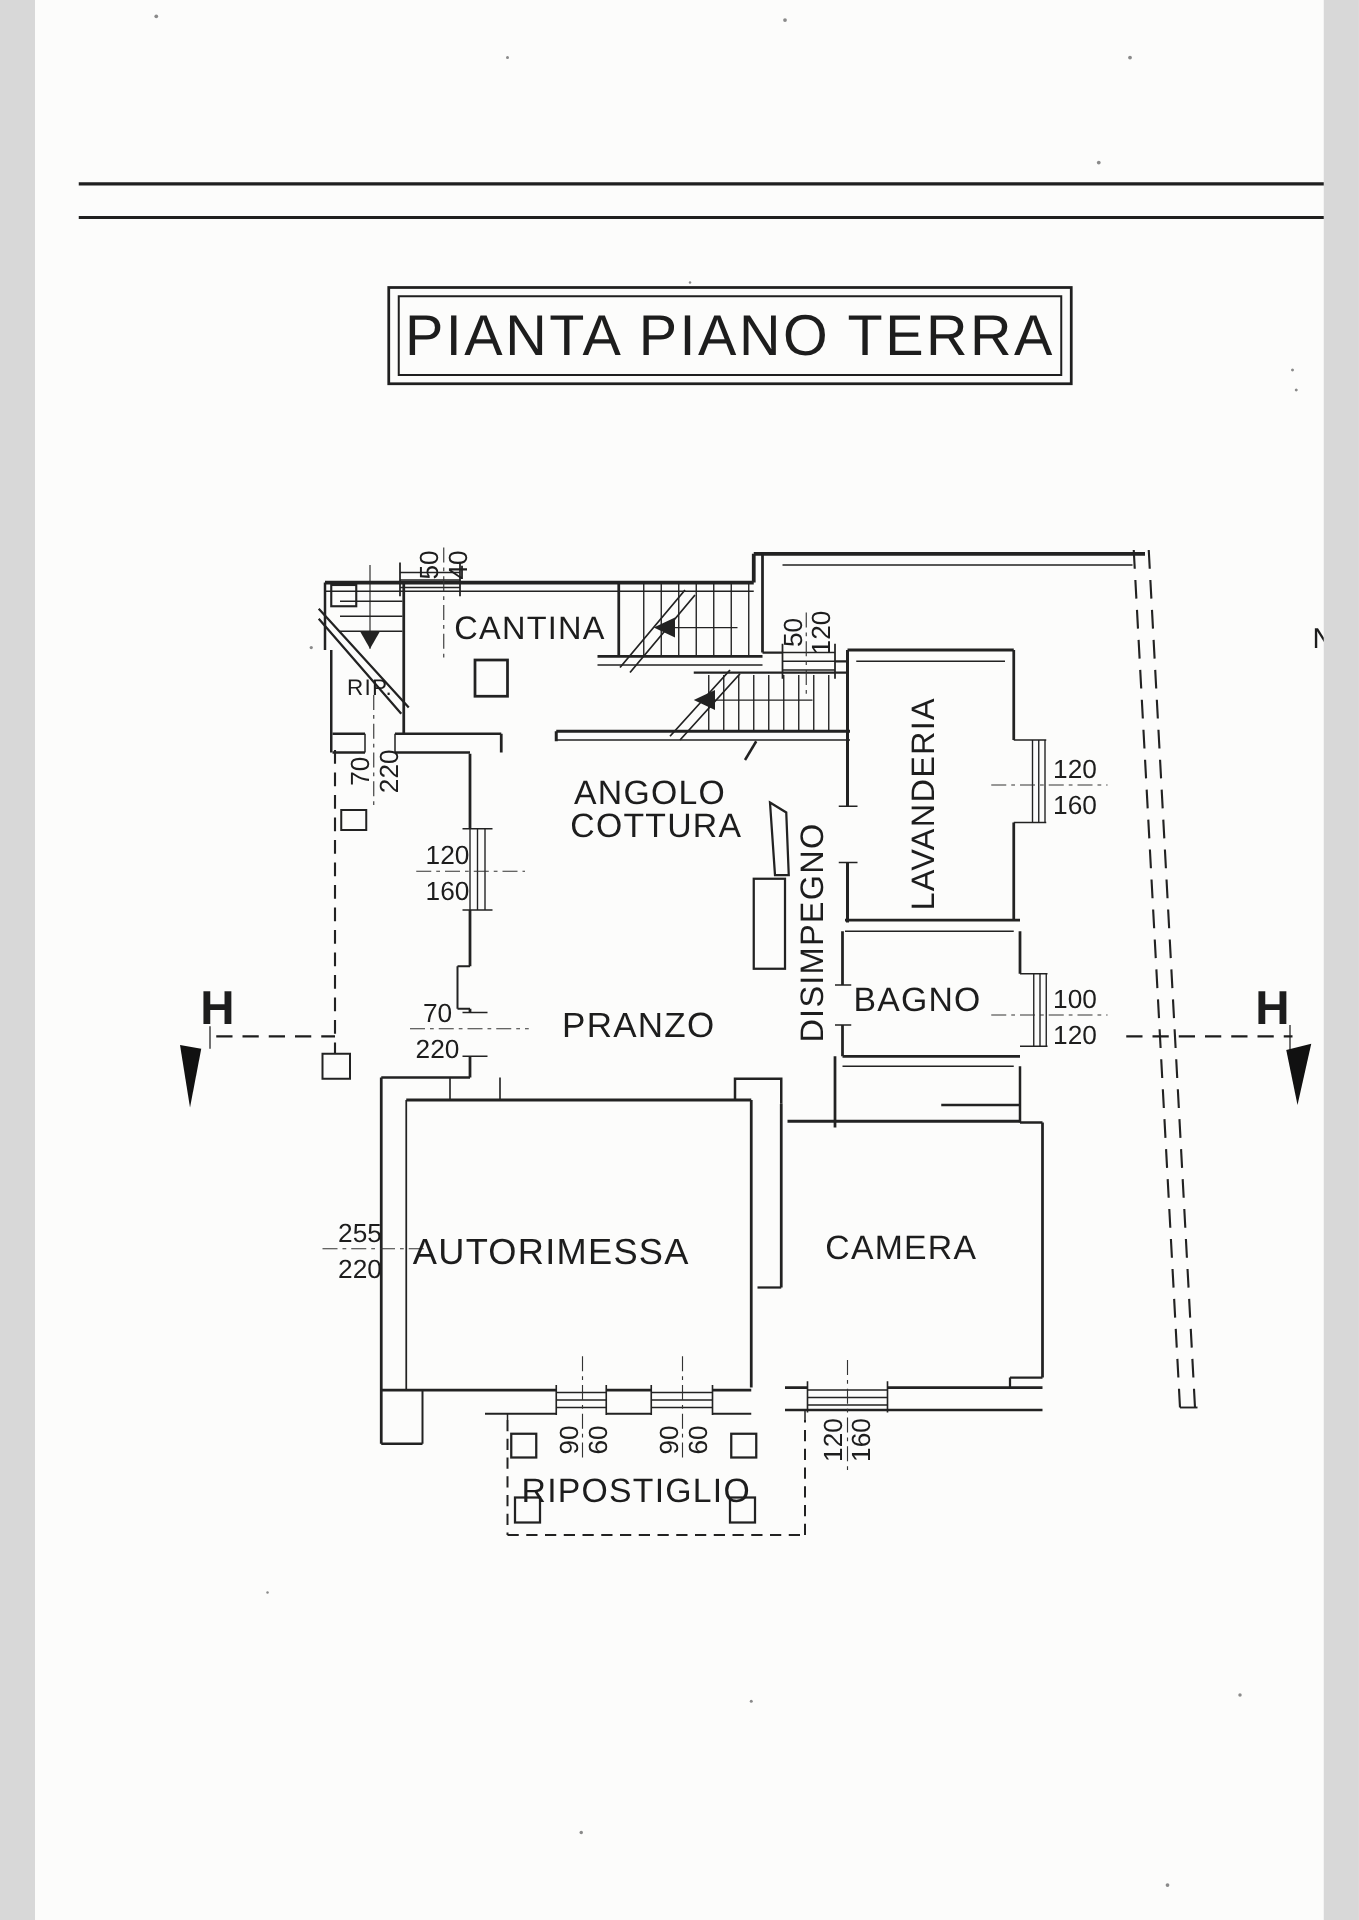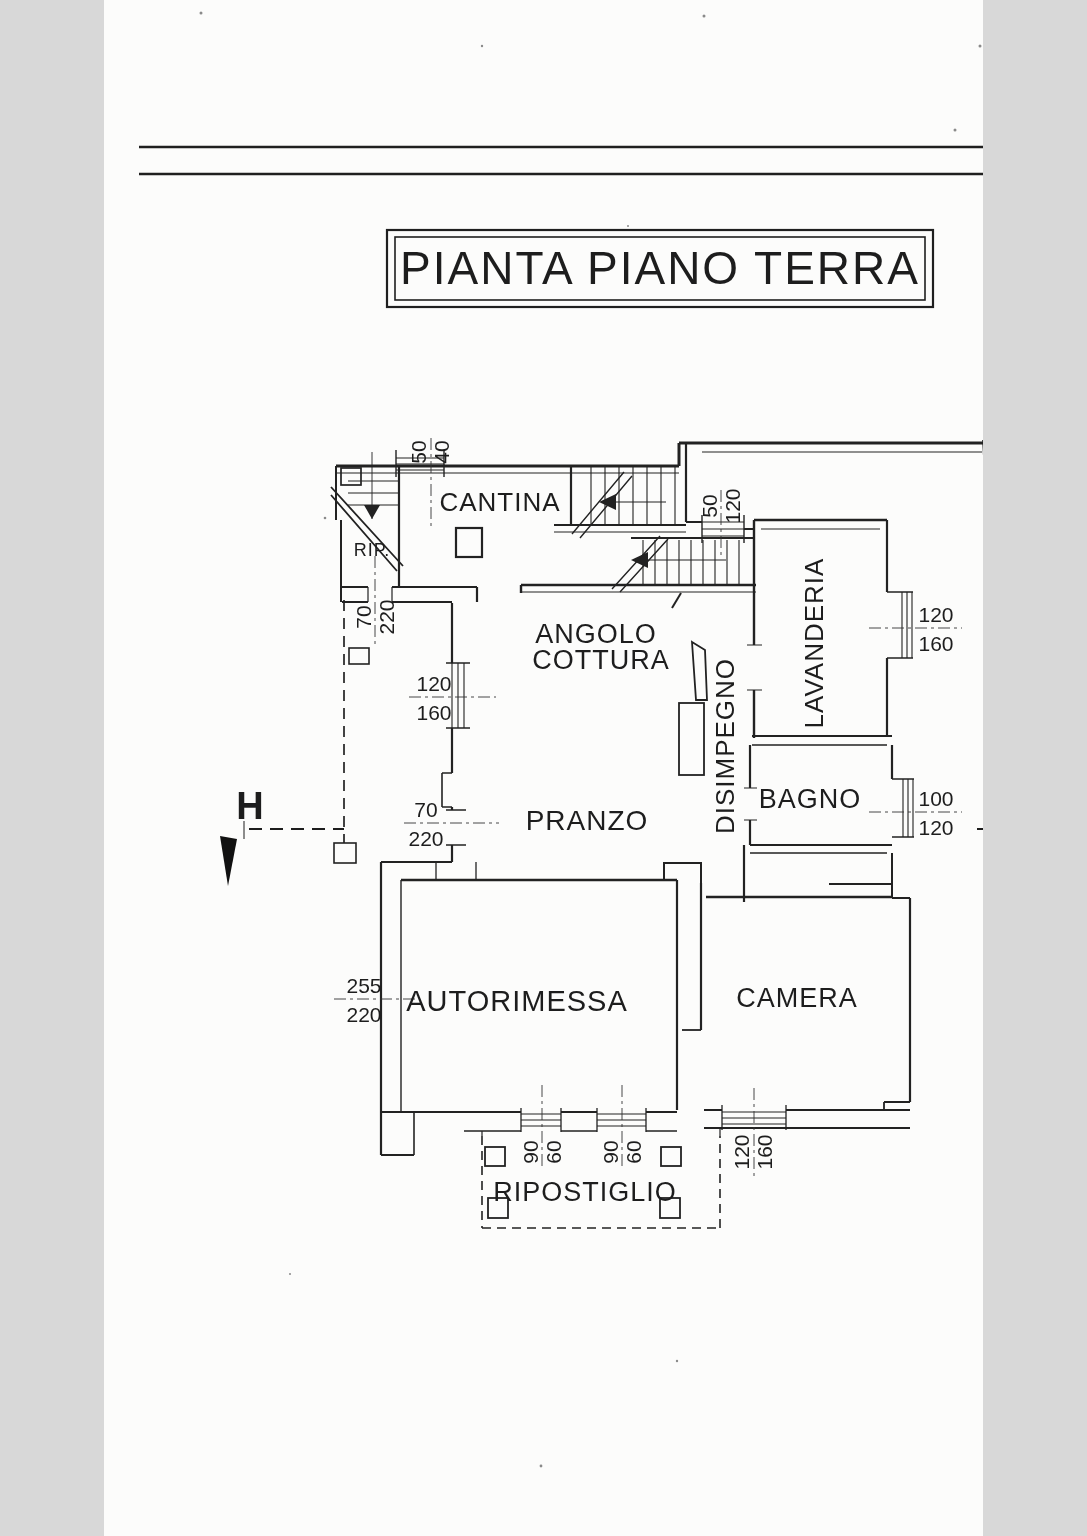--- a/index.html
+++ b/index.html
@@ -1,17 +1,17 @@
 <!DOCTYPE html>
 <html><head>
 <meta charset="utf-8">
 <style>
   html,body{margin:0;padding:0;background:#d8d8d8;}
   .page{
-    position:relative;width:879px;height:1536px;margin:0 auto;
+    position:relative;width:1031px;height:1536px;margin:0 auto;
     background:#fcfcfb;overflow:hidden;
     font-family:"Liberation Sans", sans-serif;
   }
   svg{display:block;}
   text{fill:#1d1d1d;}
   .walls path, .walls rect{fill:none;stroke:#222;}
   .thin{stroke:#2a2a2a;}
   .room-label{letter-spacing:1px;}
   .title-text{letter-spacing:2px;}
 </style>

